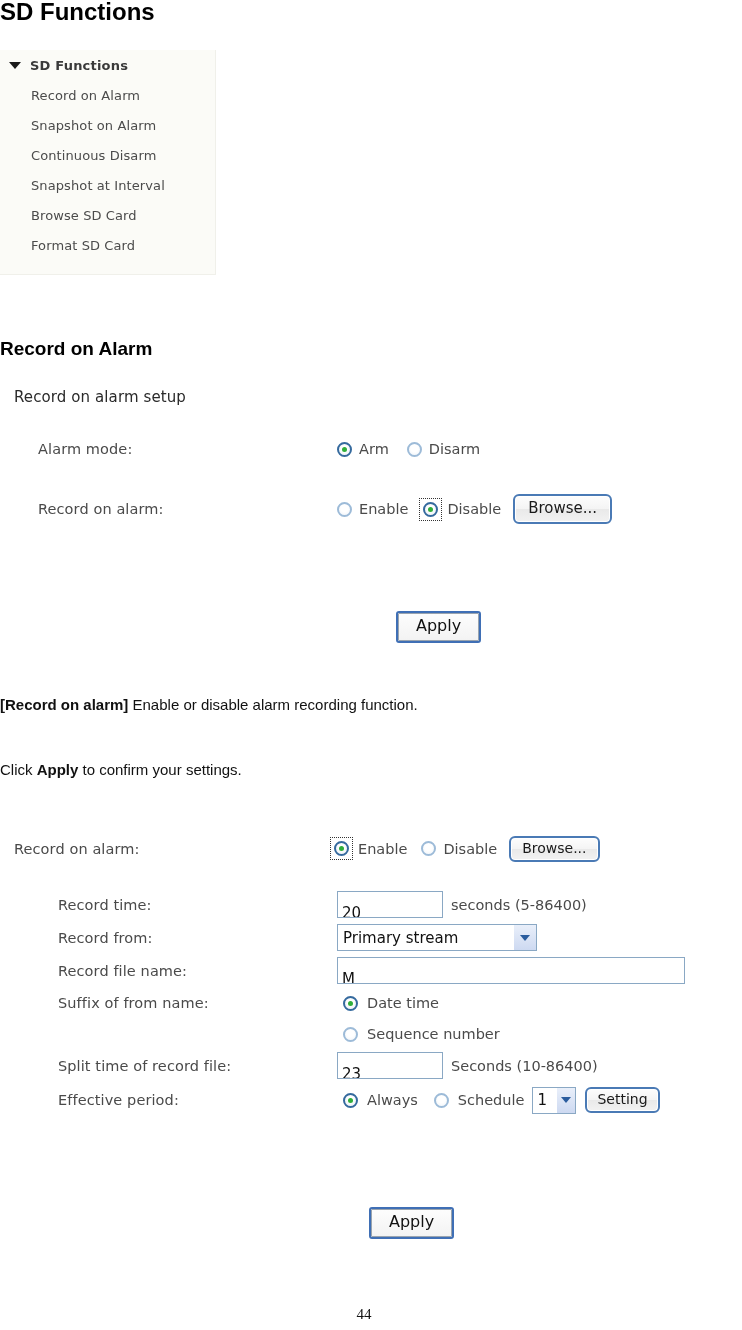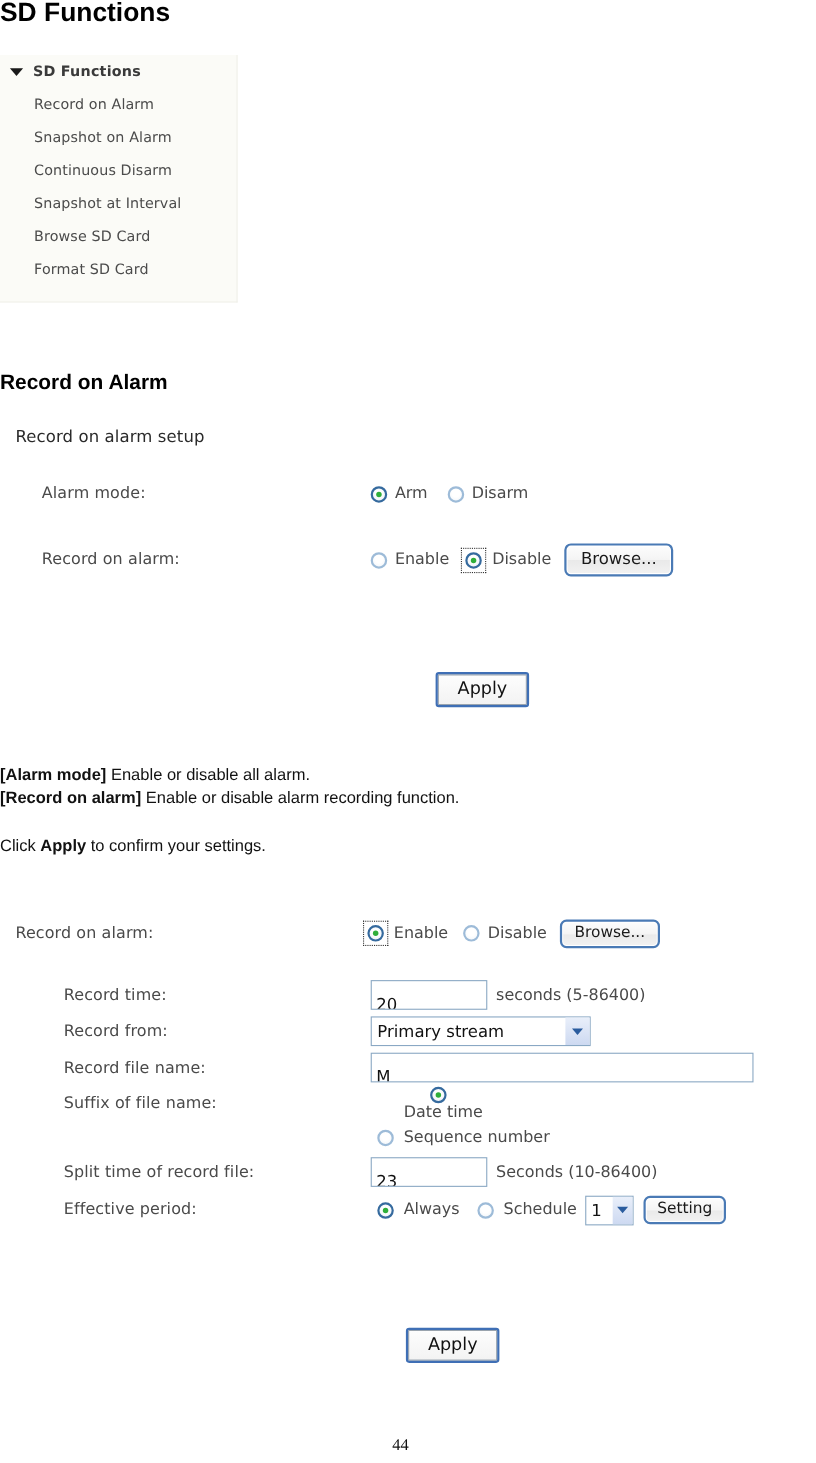--- a/index.html
+++ b/index.html
@@ -324,23 +324,20 @@
       <button class="btn" style="margin-left:12px;">Browse...</button>
     </span>
   </div>
 </div>
 
 <div class="apply-wrap" style="left:398px; top:613px;">
   <button class="btn-apply">Apply</button>
 </div>
 
 <div class="desc" id="desc-1">
-  <div>
-    <b>[Alarm mode]</b><span> Enable or disable all alarm.</span>
-  </div>
   <div>
     <b>[Record on alarm]</b><span> Enable or disable alarm recording function.</span>
   </div>
 </div>
 
 <div class="desc" id="desc-2">
   <span>Click </span><b>Apply</b><span> to confirm your settings.</span>
 </div>
 
 <div class="form-block" id="block-expanded">
@@ -377,22 +374,22 @@
   </div>
 
   <div class="row" style="height:33px;">
     <span class="row-label lbl-indent-2">Record file name:</span>
     <span class="ctrl-col" style="left:337px;">
       <input class="text-input inp-wide" type="text" value="M" style="">
     </span>
   </div>
 
   <div class="row" style="height:32px;">
-    <span class="row-label lbl-indent-2">Suffix of file name:</span>
-    <span class="ctrl-col" style="left:358px;flex-direction:column;">
+    <span class="row-label lbl-indent-2">Suffix of from name:</span>
+    <span class="ctrl-col" style="left:343px;">
       <span class="radio on"></span>
       <span class="radio-label" style="margin-left:9px;">Date time</span>
     </span>
   </div>
   <div class="row" style="height:30px;">
     <span class="ctrl-col" style="left:343px;">
       <span class="radio off"></span>
       <span class="radio-label" style="margin-left:9px;">Sequence number</span>
     </span>
   </div>

